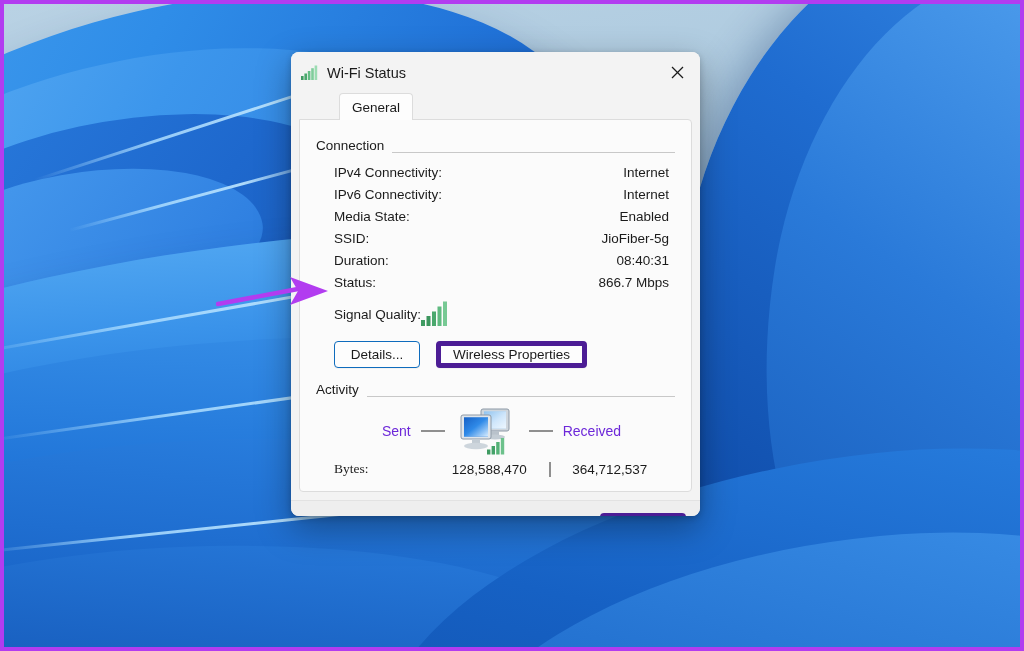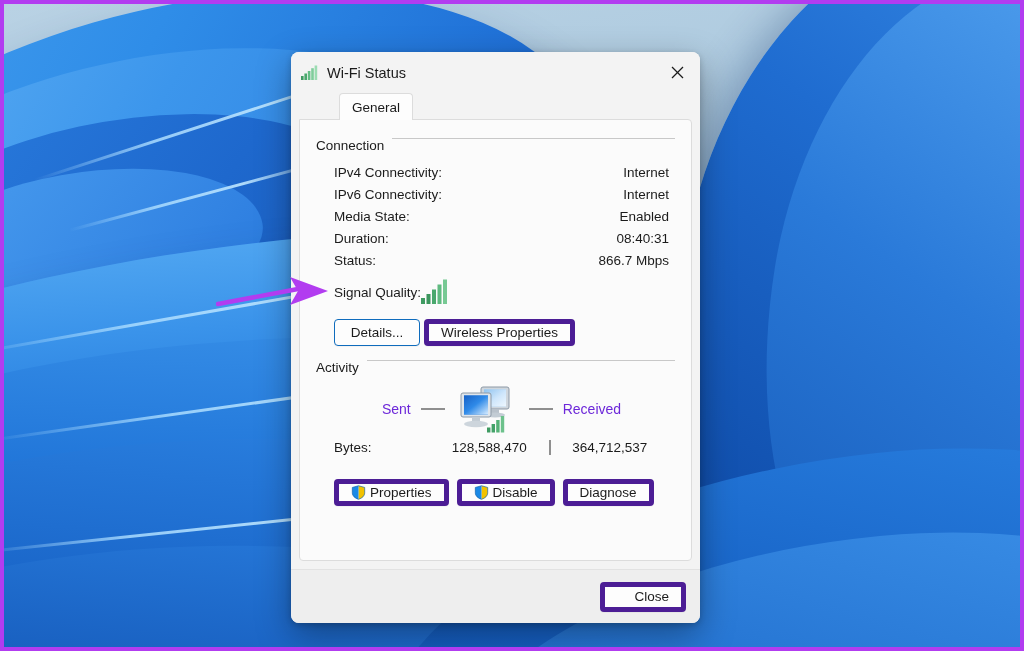--- a/index.html
+++ b/index.html
@@ -133,21 +133,21 @@
     height: 36px;
     pointer-events: none;
   }
 
   
   .dialog {
     position: absolute;
     left: 287px;
     top: 48px;
     width: 409px;
-    height: 571px;
+    height: 464px;
     background: #f3f3f3;
     border-radius: 8px;
     box-shadow: 0 12px 34px rgba(0,0,0,0.34), 0 2px 6px rgba(0,0,0,0.2);
     overflow: hidden;
     display: flex;
     flex-direction: column;
   }
 
   .titlebar {
     height: 41px;
@@ -209,21 +209,21 @@
     border-radius: 0 4px 4px 4px;
     position: relative;
     padding: 14px 16px 10px 16px;
     box-sizing: border-box;
   }
 
   
   .group { margin-top: 4px; }
   .group-head {
     display: flex;
-    align-items: flex-start;
+    align-items: flex-end;
     gap: 8px;
     margin-bottom: 8px;
   }
   .group-title {
     font-size: 13.5px;
     color: #1b1b1b;
     white-space: nowrap;
   }
   .group-rule {
     flex: 1 1 auto;
@@ -248,21 +248,21 @@
     justify-content: flex-start;
     align-items: center;
     height: 30px;
     font-size: 13.5px;
     color: #1b1b1b;
     margin-top: 6px;
   }
 
   .btn-row {
     display: flex;
-    gap: 4px;
+    gap: 16px;
     padding-left: 18px;
     margin-top: 12px;
   }
   .btn {
     height: 27px;
     min-width: 86px;
     padding: 0 12px;
     background: #fdfdfd;
     border: 5px solid #4c1d95;
     border-radius: 4px;
@@ -308,21 +308,21 @@
     position: relative;
   }
   .act-bottom {
     display: flex;
     align-items: center;
     height: 24px;
     font-size: 13.5px;
     color: #1b1b1b;
     position: relative;
   }
-  .bytes-lbl { width: 96px; }
+  .bytes-lbl { width: 96px; font-family: Liberation Serif, serif; }
   .bytes-sent { flex: 1 1 0; text-align: center; }
   .bytes-sep {
     width: 2px; height: 15px;
     background: #8f8f8f;
   }
   .bytes-recv { flex: 1 1 0; text-align: center; }
 
   .bottom-btn-row {
     display: flex;
     gap: 8px;
@@ -409,20 +409,24 @@
           </div>
           <div class="row">
             <span class="label">IPv6 Connectivity:</span>
             <span class="value">Internet</span>
           </div>
           <div class="row">
             <span class="label">Media State:</span>
             <span class="value">Enabled</span>
           </div>
           <div class="row">
+            <span class="label">SSID:</span>
+            <span class="value">JioFiber-5g</span>
+          </div>
+          <div class="row">
             <span class="label">Duration:</span>
             <span class="value">08:40:31</span>
           </div>
           <div class="row">
             <span class="label">Status:</span>
             <span class="value">866.7 Mbps</span>
           </div>
 
           <div class="signal-row">
             <span class="label">Signal Quality:</span>
@@ -497,43 +501,20 @@
 
           <div class="act-bottom">
             <span class="bytes-lbl">Bytes:</span>
             <span class="bytes-sent">128,588,470</span>
             <span class="bytes-sep"></span>
             <span class="bytes-recv">364,712,537</span>
           </div>
         </div>
       </div>
 
-      <div class="bottom-btn-row">
-        <button class="btn">
-          <svg width="15" height="15" viewBox="0 0 16 16">
-            <path d="M8 0.8 L14.6 2.6 L14.6 8.2 C14.6 11.6 11.7 14.2 8 15.2 Z" fill="#f2c200"></path>
-            <path d="M8 0.8 L1.4 2.6 L1.4 8.2 C1.4 11.6 4.3 14.2 8 15.2 Z" fill="#1c8ae6"></path>
-            <path d="M8 0.8 L14.6 2.6 L14.6 8.2 C14.6 11.6 11.7 14.2 8 15.2 C4.3 14.2 1.4 11.6 1.4 8.2 L1.4 2.6 Z" fill="none" stroke="#0d5fa8" stroke-width="0.7"></path>
-          </svg>
-          <span>Properties</span>
-        </button>
-
-        <button class="btn">
-          <svg width="15" height="15" viewBox="0 0 16 16">
-            <path d="M8 0.8 L14.6 2.6 L14.6 8.2 C14.6 11.6 11.7 14.2 8 15.2 Z" fill="#f2c200"></path>
-            <path d="M8 0.8 L1.4 2.6 L1.4 8.2 C1.4 11.6 4.3 14.2 8 15.2 Z" fill="#1c8ae6"></path>
-            <path d="M8 0.8 L14.6 2.6 L14.6 8.2 C14.6 11.6 11.7 14.2 8 15.2 C4.3 14.2 1.4 11.6 1.4 8.2 L1.4 2.6 Z" fill="none" stroke="#0d5fa8" stroke-width="0.7"></path>
-          </svg>
-          <span>Disable</span>
-        </button>
-
-        <button class="btn">
-          <span>Diagnose</span>
-        </button>
-      </div>
 
     </div>
 
     <div class="footer">
       <button class="btn">
         <span>Close</span>
       </button>
     </div>
   </div>
 

